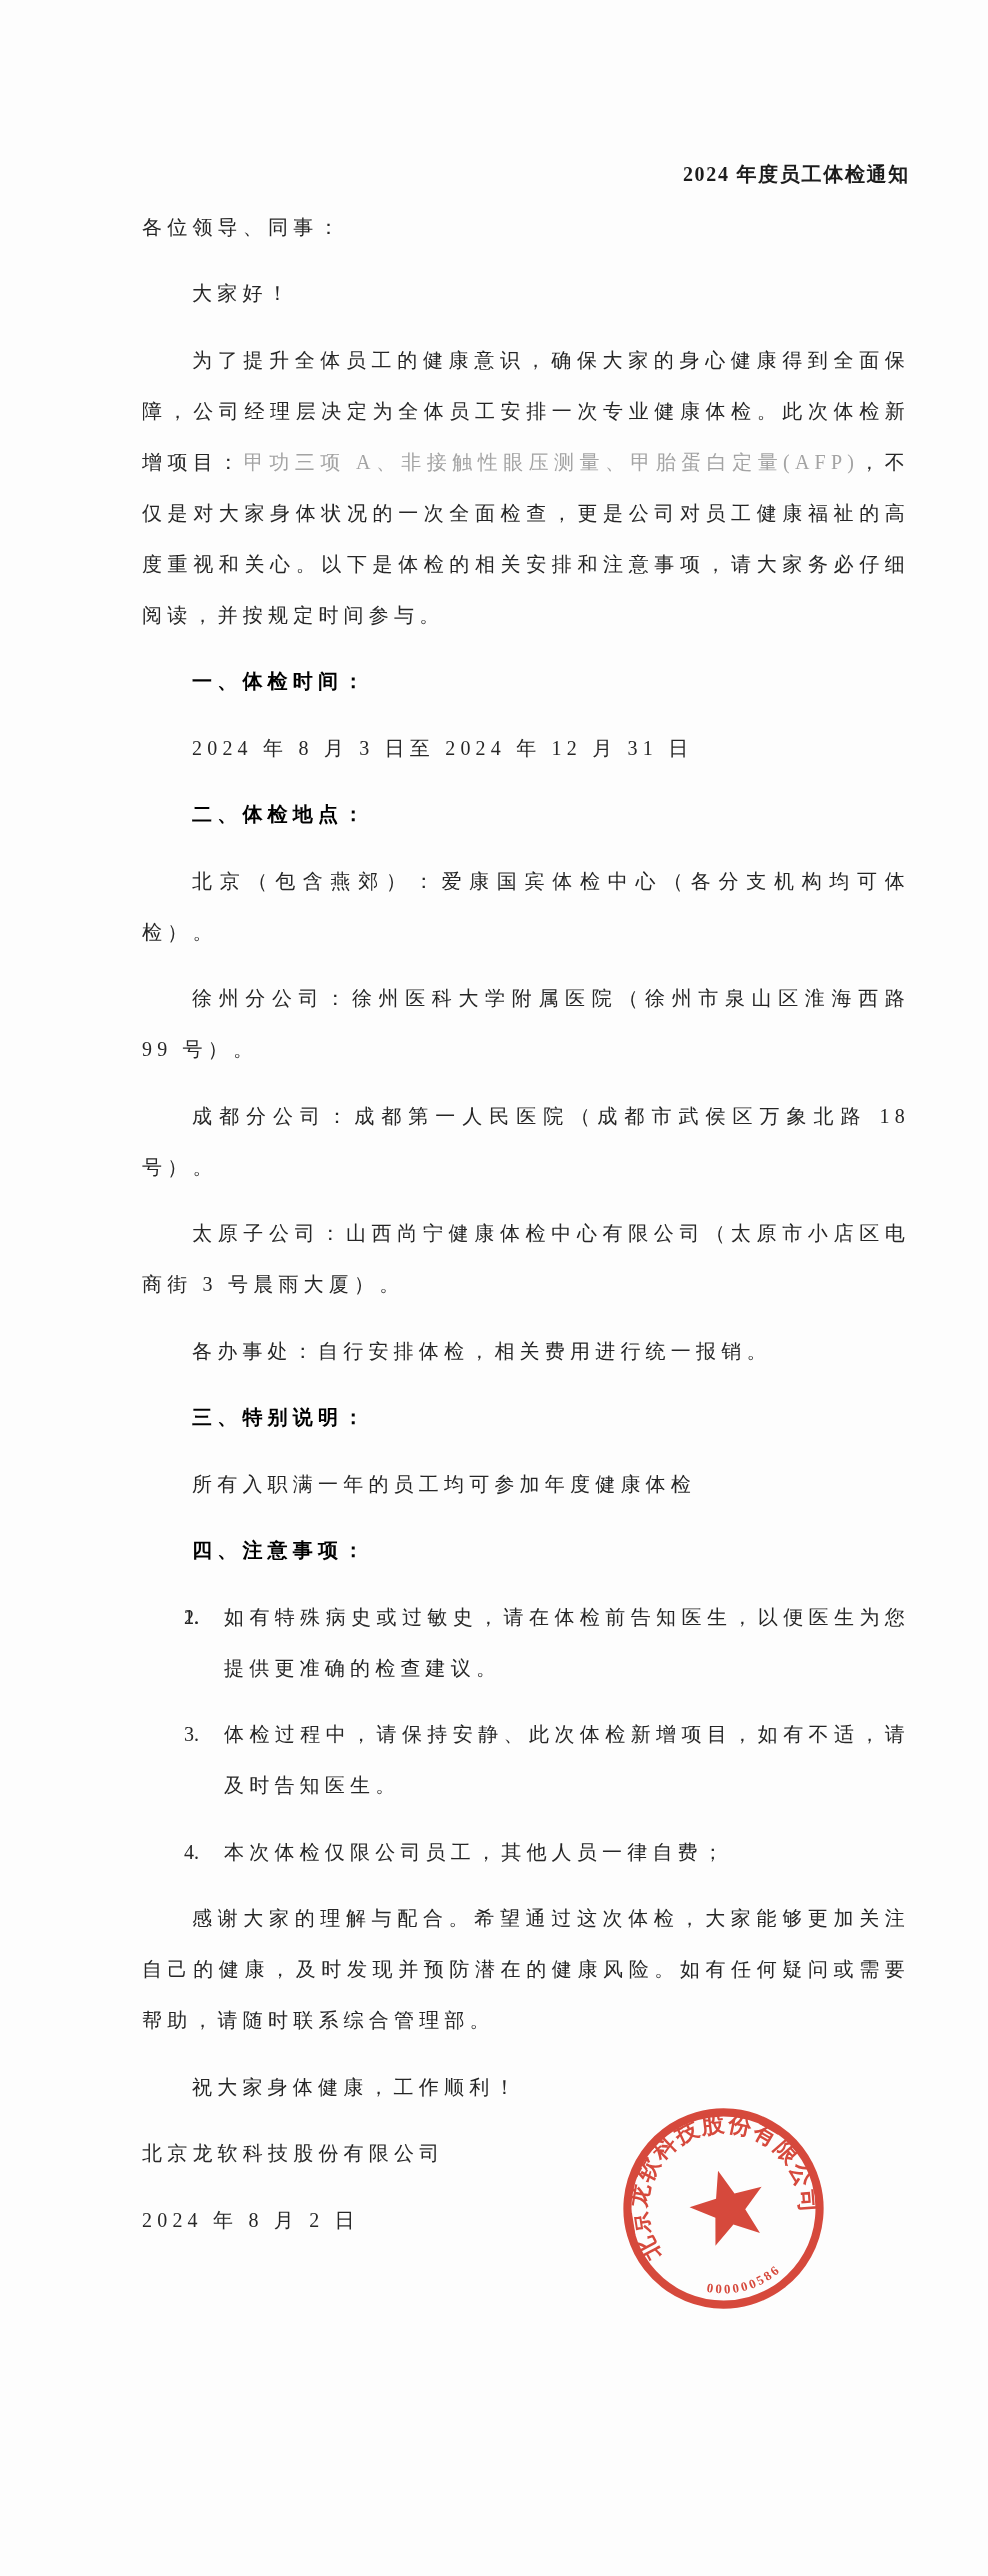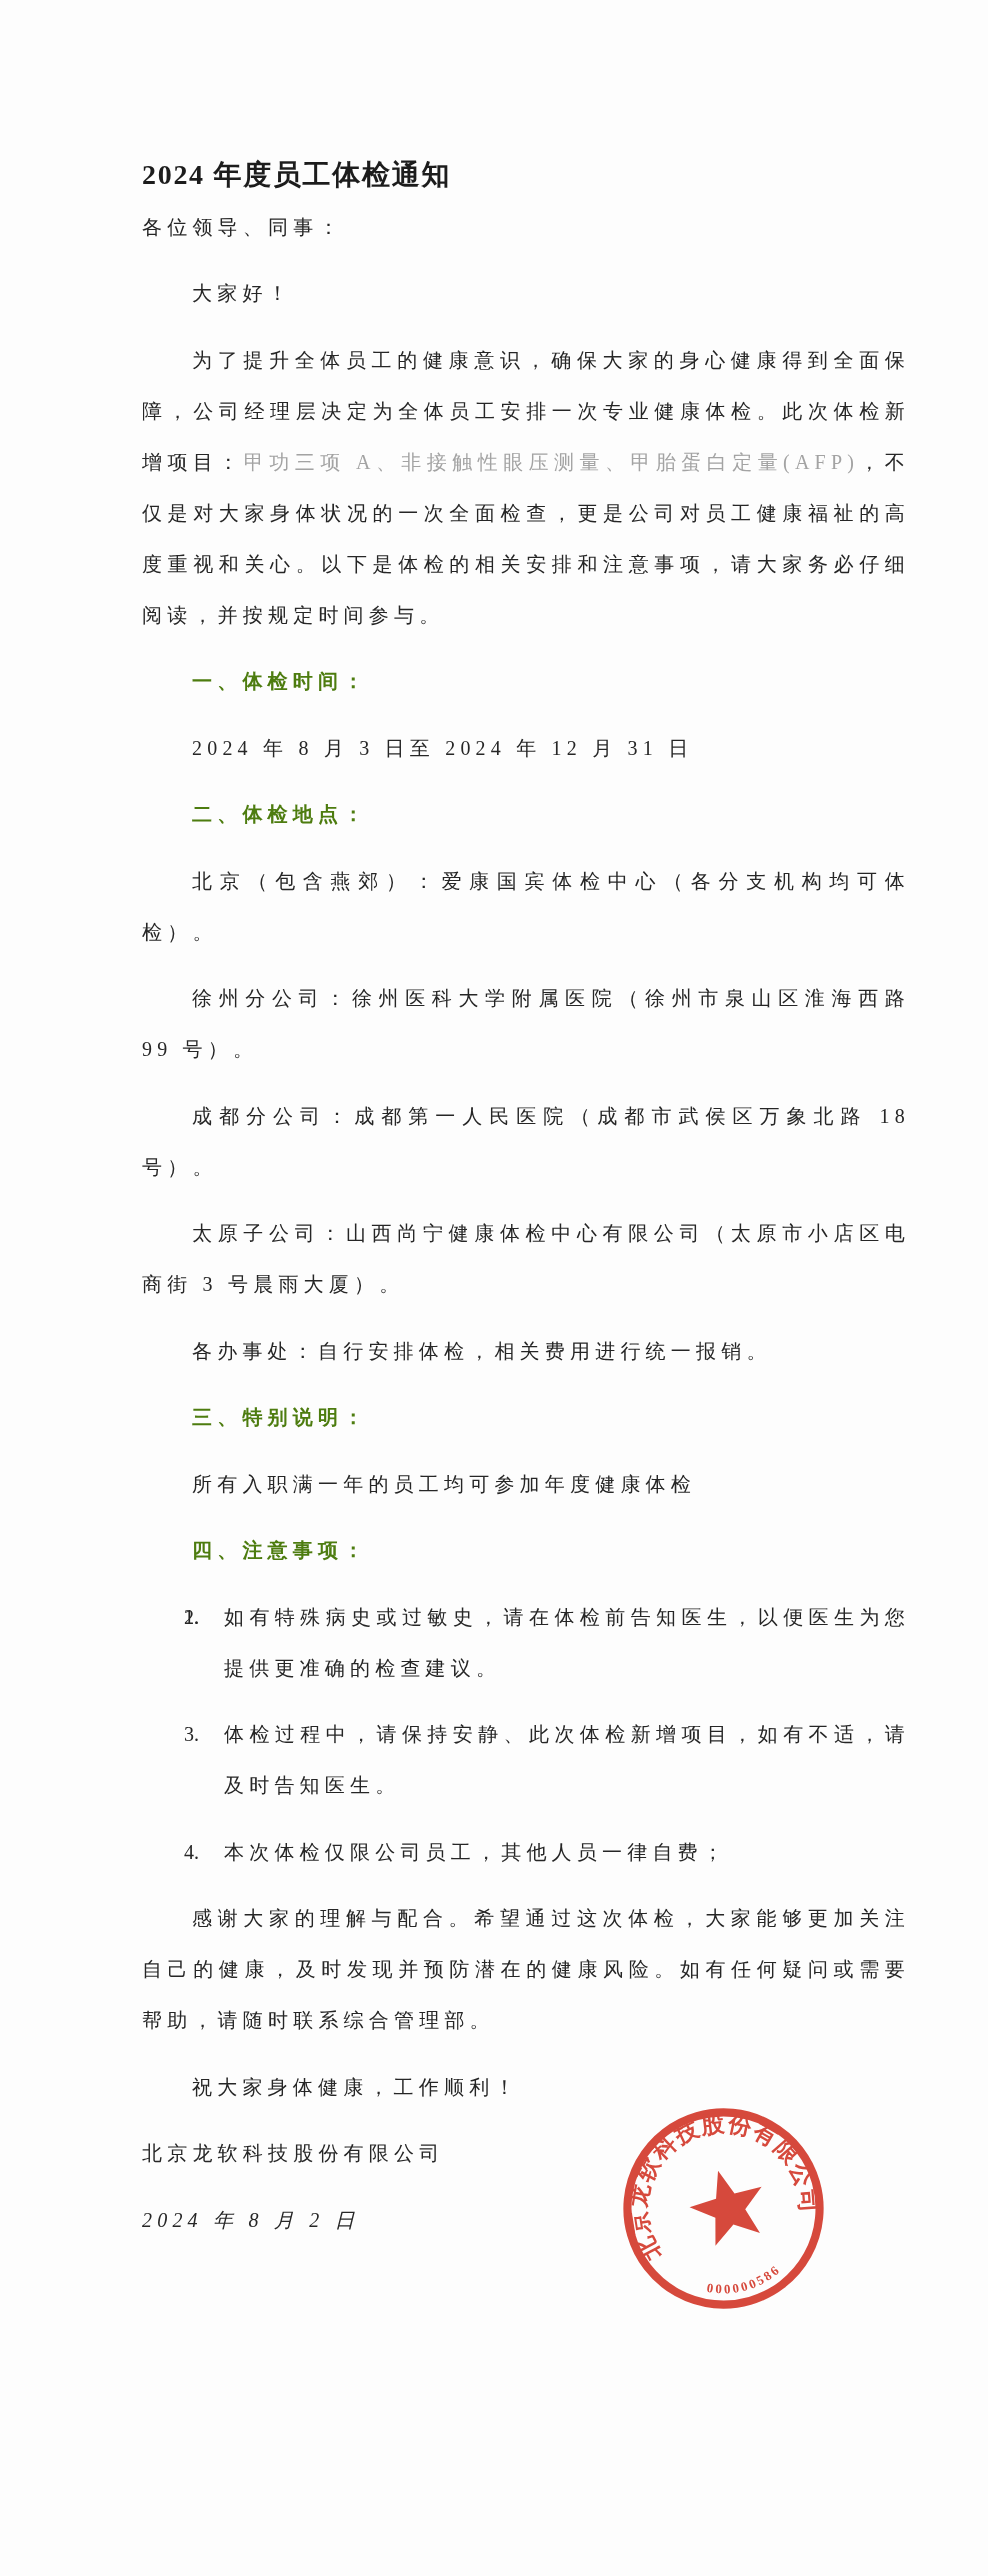--- a/index.html
+++ b/index.html
@@ -10,37 +10,37 @@
     overflow:hidden;
     font-family:"Liberation Serif","DejaVu Serif",serif;
     color:var(--text-color,#262626);
     box-sizing:border-box;
     padding:149px 78px 0 142px;
     font-size:20px;
     letter-spacing:5.2px;
     line-height:51px;
   }
   .doc-title{
-    text-align:left;
-    font-size:28px;
+    text-align:right;
+    font-size:20px;
     font-weight:bold;
     letter-spacing:1.7px;
     line-height:51px;
     margin:0 0 1.7px 0;
     color:#1c1c1c;
   }
   p{margin:0 0 15.5px 0;text-align:justify;}
   .indent{text-indent:50px;}
-  .heading{font-weight:bold;text-indent:50px;color:#4d7c0f;}
+  .heading{font-weight:bold;text-indent:50px;color:#000000;}
   .gray{color:var(--gray,#a3a3a3);margin-top:12px;}
   .list-item{position:relative;margin:0 0 15.5px 0;padding-left:82px;text-align:justify;}
   .list-item .num{position:absolute;left:42px;top:0;letter-spacing:0;}
   .signature{text-align:right;}
   .sig-company{padding-right:77px;margin-bottom:15.5px;}
-  .sig-date{padding-right:100px;margin-bottom:15.5px;font-style:italic;}
+  .sig-date{padding-right:100px;margin-bottom:15.5px;}
   .stamp{
     position:absolute;
     left:612px;top:2097px;
     width:223px;height:223px;
     mix-blend-mode:multiply;
     opacity:.92;
   }
   .stamp text{
     font-family:"Liberation Serif","DejaVu Serif",serif;
     font-weight:bold;

